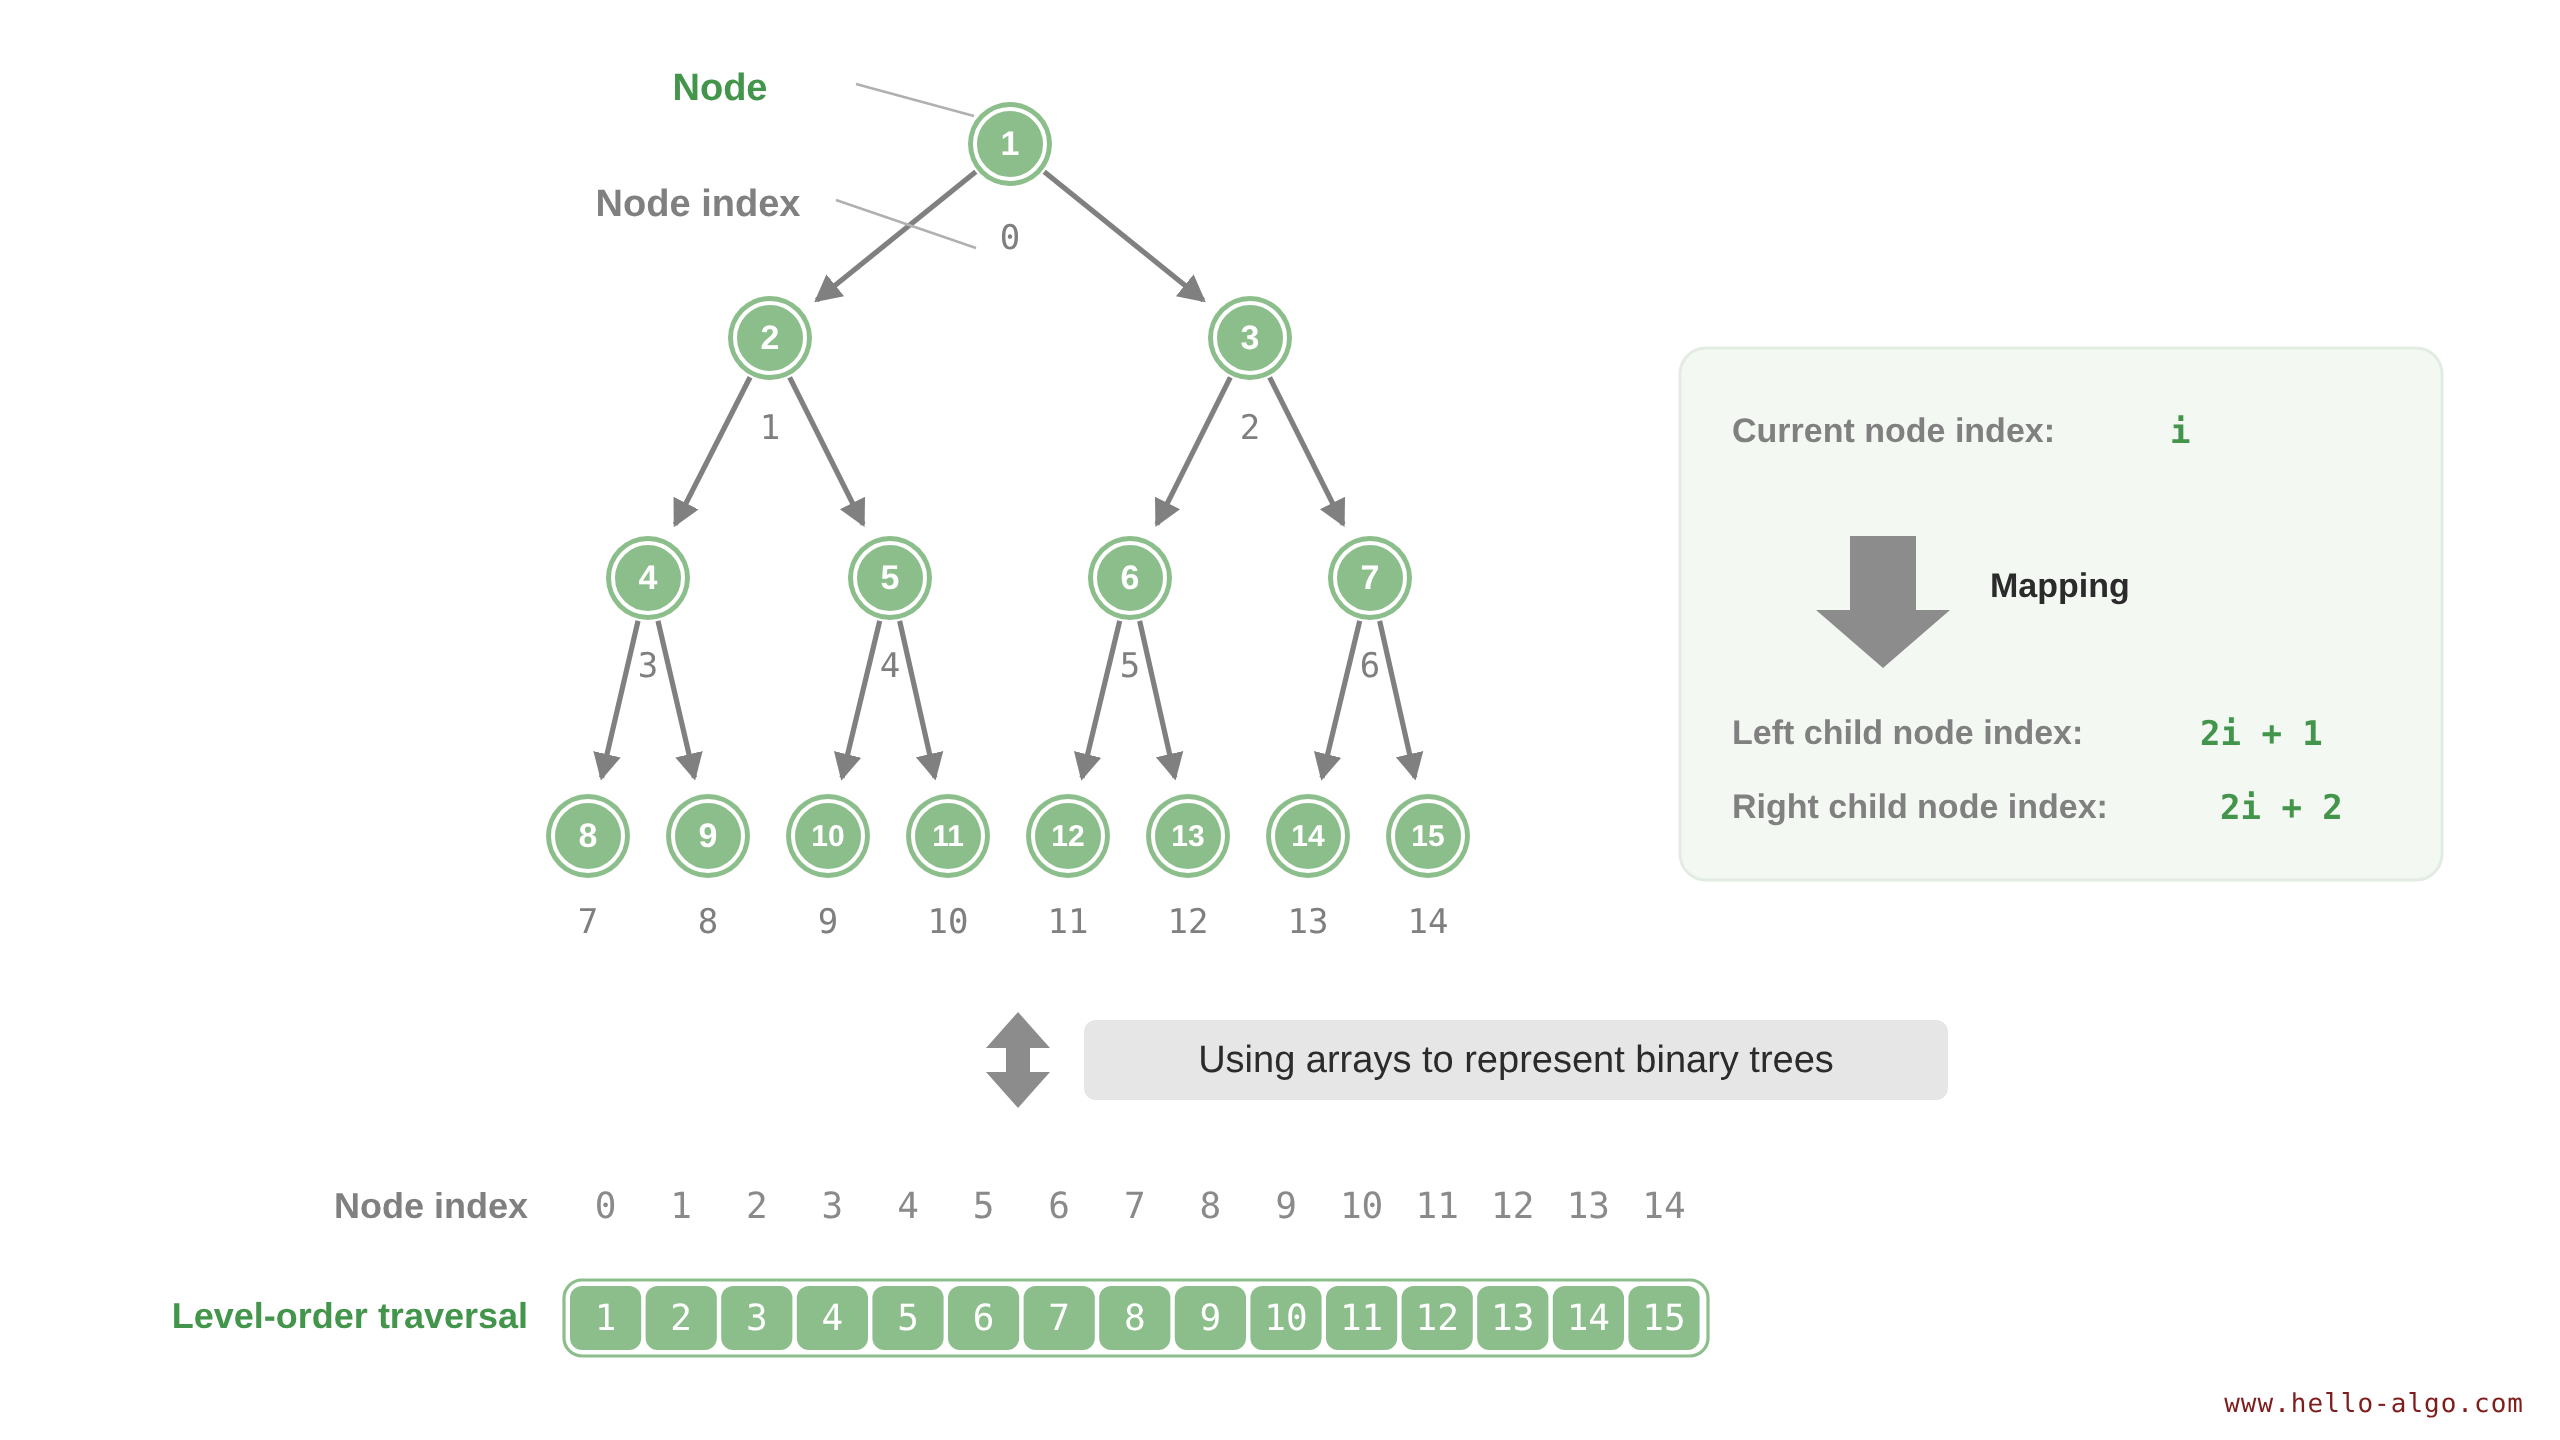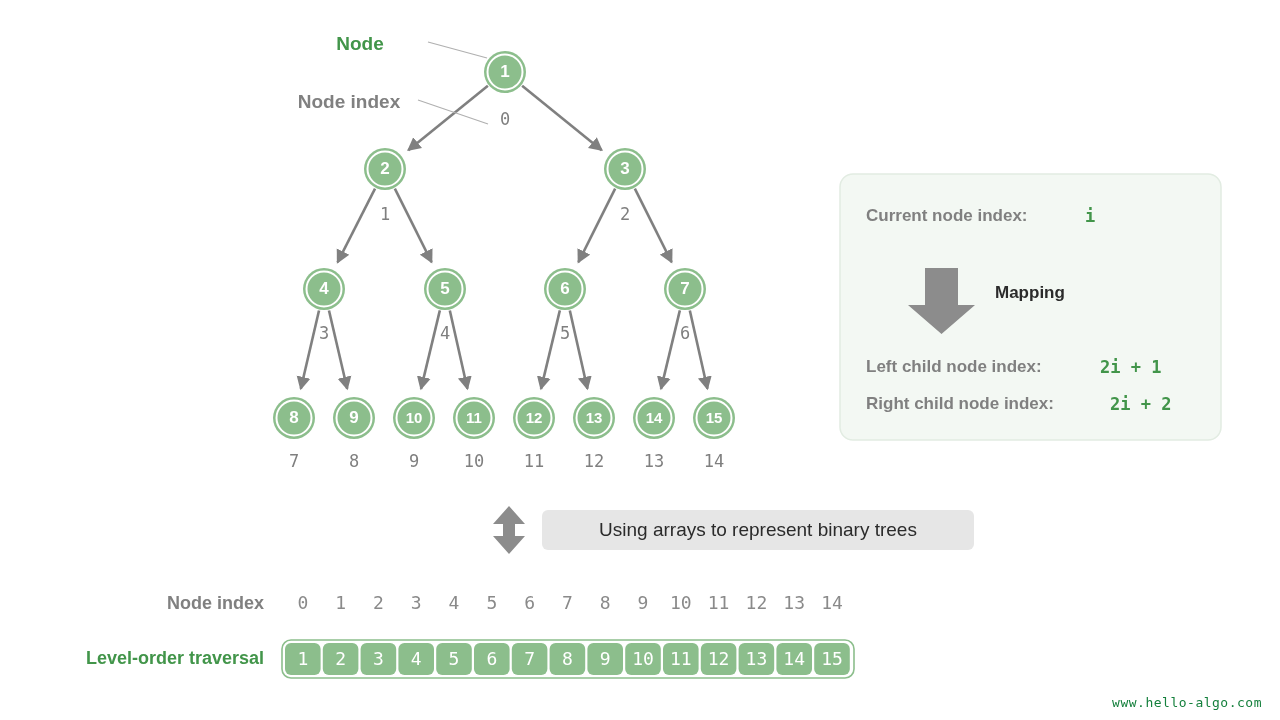--- a/index.html
+++ b/index.html
@@ -118,21 +118,21 @@
     font-family: "DejaVu Sans Mono", monospace;
     font-size: 18px;
     text-anchor: middle;
   }
   .watermark {
     position: absolute;
     right: 18px;
     bottom: 10px;
     font-family: "DejaVu Sans Mono", monospace;
     font-size: 13px;
-    color: #15803d;
+    color: #7f1d1d;
     letter-spacing: 0.5px;
   }
 </style>
 </head>
 <body>
 
 <div id="stage">
   <svg class="diagram" viewBox="0 0 1280 720">
     <defs>
       <marker id="arrowhead" markerWidth="6" markerHeight="6" refX="4.6" refY="3" orient="auto">

